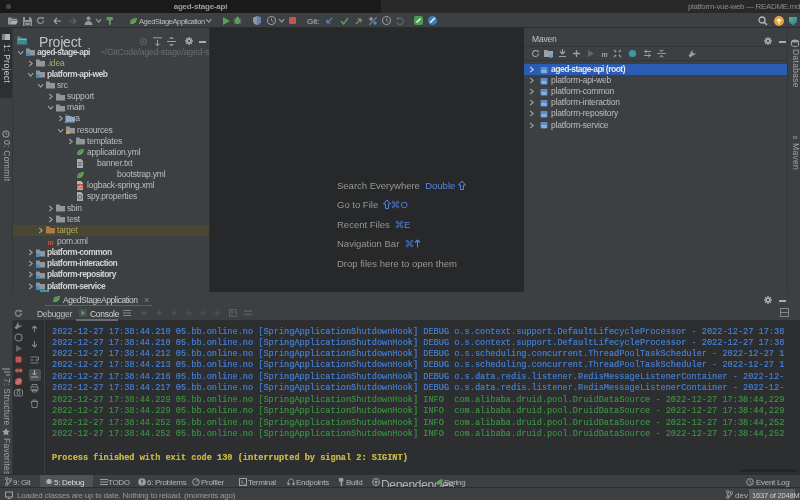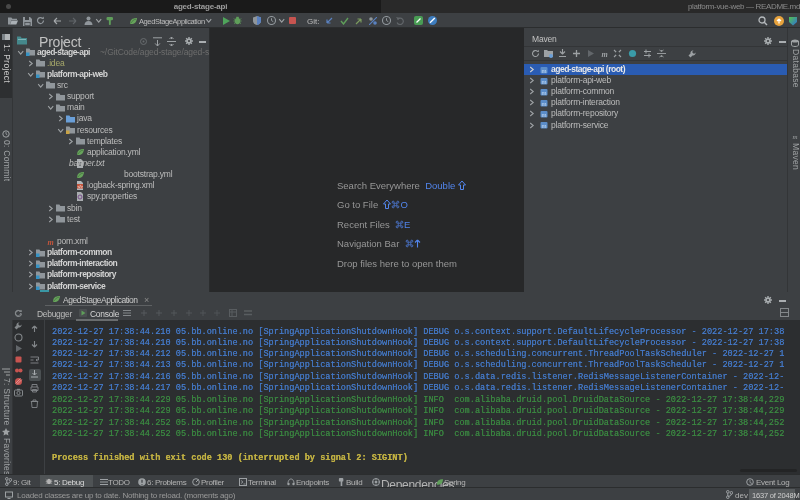--- a/index.html
+++ b/index.html
@@ -235,21 +235,21 @@
       </svg>
       <span class="abs" style="left:54px;">main</span>
     </div>
     <div class="trow" style="top:85.4px">
       <svg class="abs" style="left:44px;top:2px" width="7" height="7">
         <path d="M2.2 1l3 2.5-3 2.5" stroke="#9da1a4" stroke-width="1.1" fill="none"></path>
       </svg>
       <svg class="abs" style="left:53px;top:1.5px" width="9" height="8" viewBox="0 0 9 8">
         <path d="M0 .5h3.4l1 1.4H9V7.5H0z" fill="#6a9fd8"></path>
       </svg>
-      <span class="abs" style="left:64px;">java</span>
+      <span class="abs" style="left:52px;">java</span>
     </div>
     <div class="trow" style="top:96.5px">
       <svg class="abs" style="left:44px;top:2px" width="7" height="7">
         <path d="M1.2 2.2l2.5 3 2.5-3" stroke="#9da1a4" stroke-width="1.1" fill="none"></path>
       </svg>
       <svg class="abs" style="left:53px;top:1.5px" width="9" height="8" viewBox="0 0 9 8">
         <path d="M0 .5h3.4l1 1.4H9V7.5H0z" fill="#90969b"></path>
         <rect x="0" y="4.5" width="3.5" height="3.5" fill="#c9a345"></rect>
       </svg>
       <span class="abs" style="left:64px;">resources</span>
@@ -268,28 +268,28 @@
         <path d="M1 7C1 3 3 1 8 1 7.5 6 5 7.5 1 7z" fill="#67a35c"></path>
         <path d="M1.5 6.5C3 4 5 2.5 7 2" stroke="#3e6e38" stroke-width=".7" fill="none"></path>
       </svg>
       <span class="abs" style="left:74px;">application.yml</span>
     </div>
     <div class="trow" style="top:129.9px">
       <svg class="abs" style="left:63px;top:1.0px" width="8" height="9" viewBox="0 0 8 9">
         <path d="M1 0h4l2 2v7H1z" fill="#a9adb0"></path>
         <path d="M2 3.5h4M2 5h4M2 6.5h4" stroke="#5c6062" stroke-width=".7"></path>
       </svg>
-      <span class="abs" style="left:56px;font-style:italic;">banner.txt</span>
+      <span class="abs" style="left:84px;">banner.txt</span>
     </div>
     <div class="trow" style="top:141.1px">
       <svg class="abs" style="left:63px;top:1.5px" width="9" height="8" viewBox="0 0 9 8">
         <path d="M1 7C1 3 3 1 8 1 7.5 6 5 7.5 1 7z" fill="#67a35c"></path>
         <path d="M1.5 6.5C3 4 5 2.5 7 2" stroke="#3e6e38" stroke-width=".7" fill="none"></path>
       </svg>
-      <span class="abs" style="left:79px;padding-left:32px;">bootstrap.yml</span>
+      <span class="abs" style="left:72px;padding-left:32px;">bootstrap.yml</span>
     </div>
     <div class="trow" style="top:152.2px">
       <svg class="abs" style="left:63px;top:1.0px" width="8" height="9" viewBox="0 0 8 9">
         <path d="M1 0h4l2 2v7H1z" fill="#b3b8bb"></path>
         <rect x="1" y="3" width="6" height="4.5" fill="#c4553c"></rect>
         <text x="4" y="6.7" font-size="4" fill="#fff" text-anchor="middle" font-family="Liberation Sans">&lt;/&gt;</text>
       </svg>
       <span class="abs" style="left:74px;">logback-spring.xml</span>
     </div>
     <div class="trow" style="top:163.4px">
@@ -309,20 +309,30 @@
       <span class="abs" style="left:54px;">sbin</span>
     </div>
     <div class="trow" style="top:185.6px">
       <svg class="abs" style="left:34px;top:2px" width="7" height="7">
         <path d="M2.2 1l3 2.5-3 2.5" stroke="#9da1a4" stroke-width="1.1" fill="none"></path>
       </svg>
       <svg class="abs" style="left:43px;top:1.5px" width="9" height="8" viewBox="0 0 9 8">
         <path d="M0 .5h3.4l1 1.4H9V7.5H0z" fill="#90969b"></path>
       </svg>
       <span class="abs" style="left:54px;">test</span>
+    </div>
+    <div class="trow" style="top:196.8px">
+      <div class="abs" style="left:0;right:0;top:0;height:11px;background:#4a4732"></div>
+      <svg class="abs" style="left:24px;top:2px" width="7" height="7">
+        <path d="M2.2 1l3 2.5-3 2.5" stroke="#9da1a4" stroke-width="1.1" fill="none"></path>
+      </svg>
+      <svg class="abs" style="left:33px;top:1.5px" width="9" height="8" viewBox="0 0 9 8">
+        <path d="M0 .5h3.4l1 1.4H9V7.5H0z" fill="#b07a45"></path>
+      </svg>
+      <span class="abs" style="left:44px;color:#b2a75f">target</span>
     </div>
     <div class="trow" style="top:207.9px">
       <svg class="abs" style="left:33px;top:1.0px" width="9" height="9" viewBox="0 0 9 9">
         <text x="4.5" y="7.5" font-size="8" font-style="italic" font-weight="bold" fill="#c4553c" text-anchor="middle" font-family="Liberation Serif">m</text>
       </svg>
       <span class="abs" style="left:44px;">pom.xml</span>
     </div>
     <div class="trow" style="top:219.1px">
       <svg class="abs" style="left:14px;top:2px" width="7" height="7">
         <path d="M2.2 1l3 2.5-3 2.5" stroke="#9da1a4" stroke-width="1.1" fill="none"></path>

